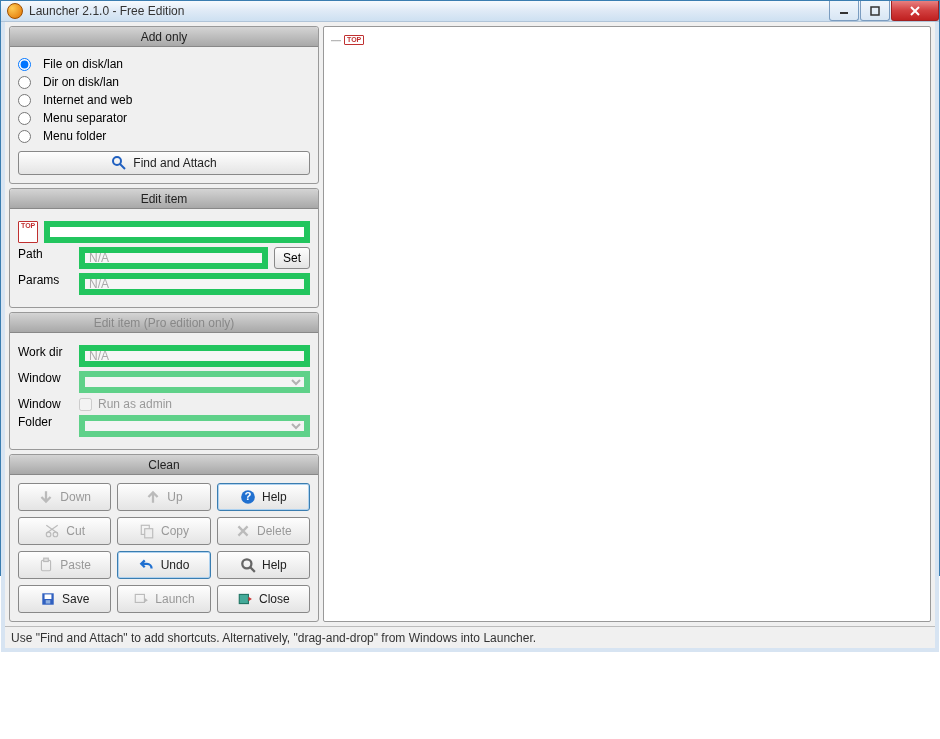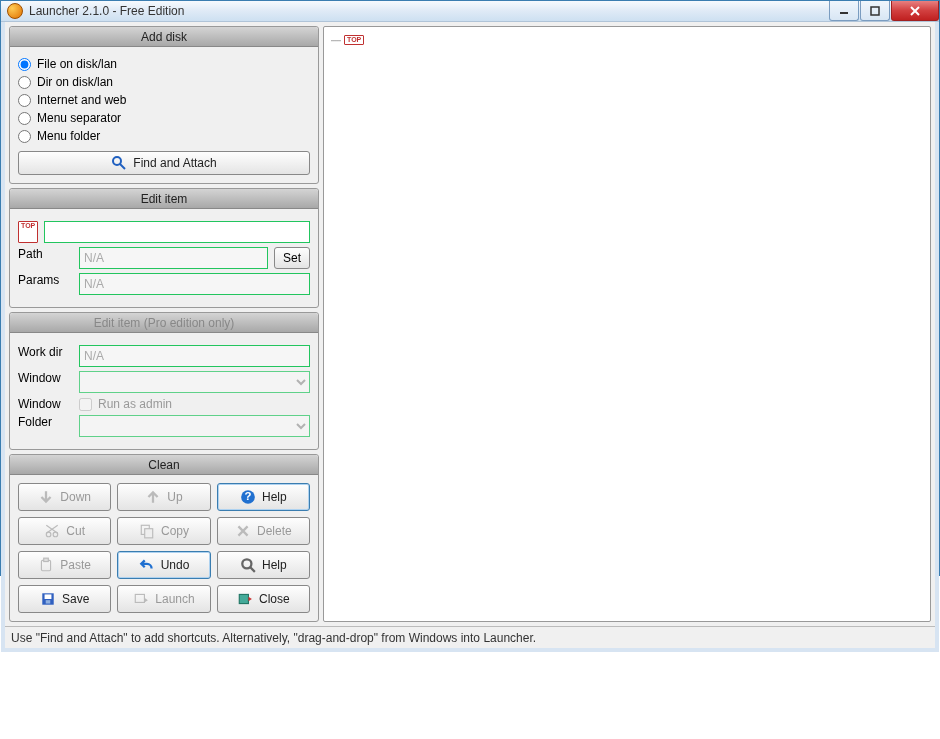--- a/index.html
+++ b/index.html
@@ -122,21 +122,21 @@
   border-bottom: 1px solid #888;
 }
 .panel-header.disabled { color: #888; }
 .panel-body {
   padding: 8px;
 }
 
 .radio-row {
   display: flex;
   align-items: center;
-  gap: 6px;
+  gap: 12px;
   padding: 2px 0;
   font-size: 12px;
 }
 .radio-row input[type=radio] {
   width: 13px; height: 13px;
 }
 
 .btn {
   height: 24px;
   border: 1px solid #888;
@@ -167,21 +167,21 @@
   gap: 6px;
   margin: 4px 0;
 }
 .form-row label {
   width: 55px;
   font-size: 12px;
 }
 .form-row input[type=text], .form-row select {
   flex: 1;
   height: 22px;
-  border: 1px solid #22c55e;
+  border: 6px solid #22c55e;
   padding: 0 4px;
   font-size: 12px;
   background: #fff;
 }
 .form-row input[type=text]:disabled, .form-row select:disabled {
   background: #f6f6f6;
   color: #999;
 }
 .form-row input[type=text].dim::placeholder { color: #aaa; }
 .form-row .sm-btn {
@@ -240,21 +240,21 @@
       </div>
     </div>
   </div>
 
   <div class="client">
     <div class="main-split">
 
       <div class="left-pane">
 
         <div class="panel">
-          <div class="panel-header">Add disk</div>
+          <div class="panel-header">Add only</div>
           <div class="panel-body">
             <label class="radio-row">
               <input type="radio" name="additem" checked="" style="">
               <span>File on disk/lan</span>
             </label>
             <label class="radio-row">
               <input type="radio" name="additem" style="">
               <span>Dir on disk/lan</span>
             </label>
             <label class="radio-row">

